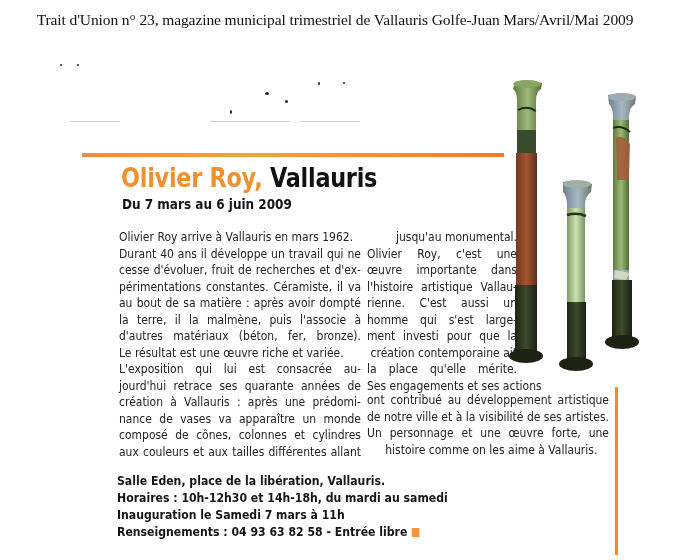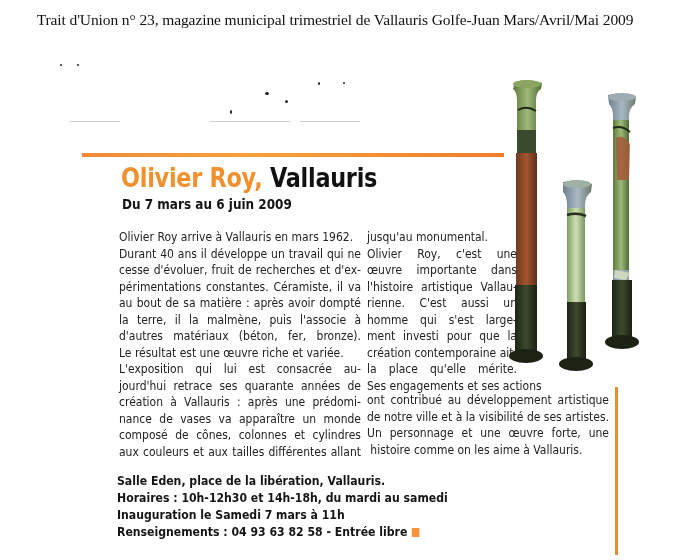--- a/index.html
+++ b/index.html
@@ -37,24 +37,24 @@
       transform: scaleX(0.86); transform-origin: left top;
     }
     .body-text {
       font-family: "DejaVu Sans", sans-serif;
       font-size: 13px; line-height: 16.5px; color: #222;
     }
     .col1 {
       position: absolute; left: 119px; top: 229px; width: 242px;
     }
     .col2 {
-      position: absolute; left: 367px; top: 229px; width: 150px;
+      position: absolute; left: 367px; top: 229px; width: 150px; text-align: right;
     }
     .col2-wide {
-      position: absolute; left: 367px; top: 392px; width: 242px;
+      position: absolute; left: 367px; top: 392px; width: 242px; text-align: center;
     }
     .line {
       display: block; white-space: nowrap;
       transform: scaleX(0.83); transform-origin: left top;
     }
     .line.justify { text-align-last: justify; }
     .col1 .line { width: calc(242px / 0.83); }
     .col2 .line { width: calc(150px / 0.83); }
     .col2-wide .line { width: calc(242px / 0.83); }
     .line.ragged { text-align-last: auto; }

